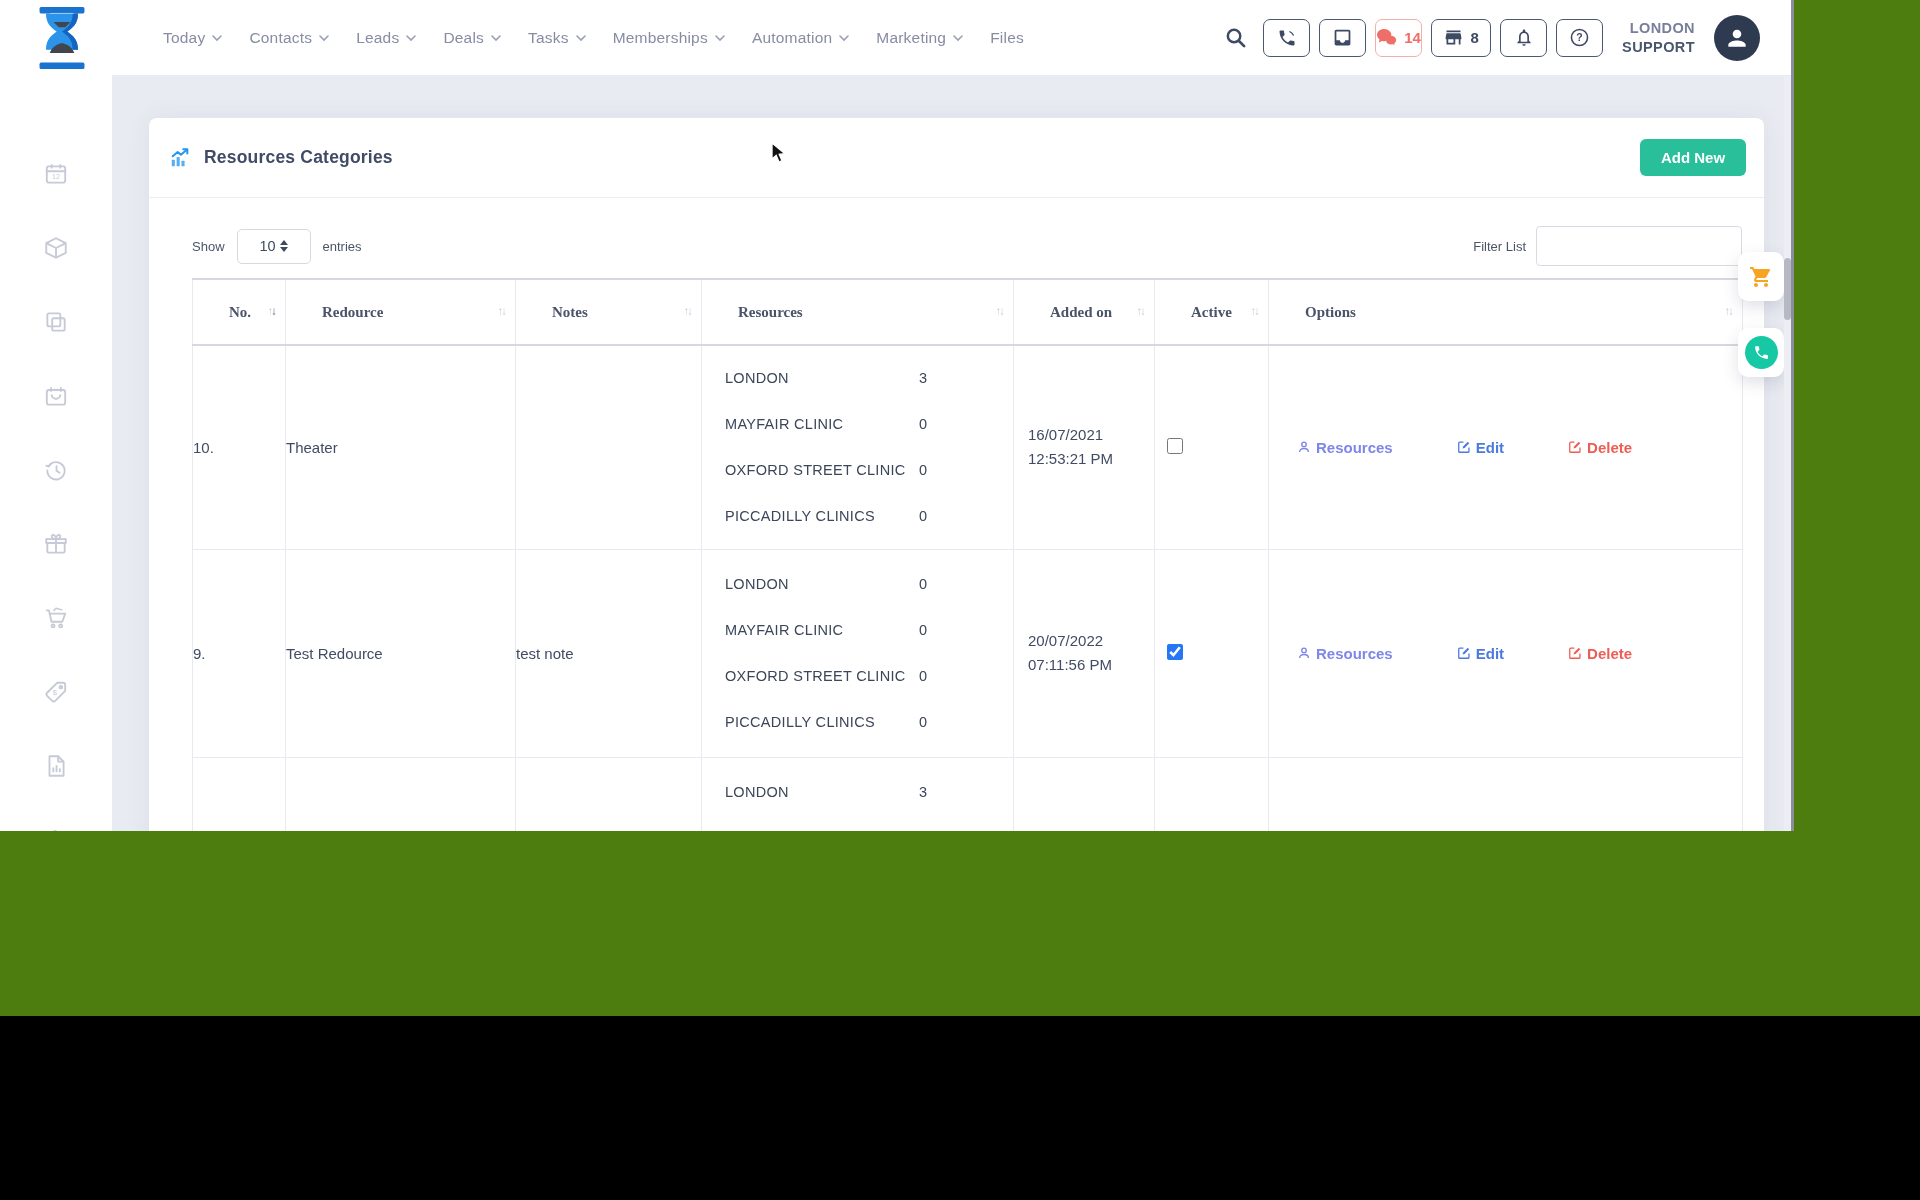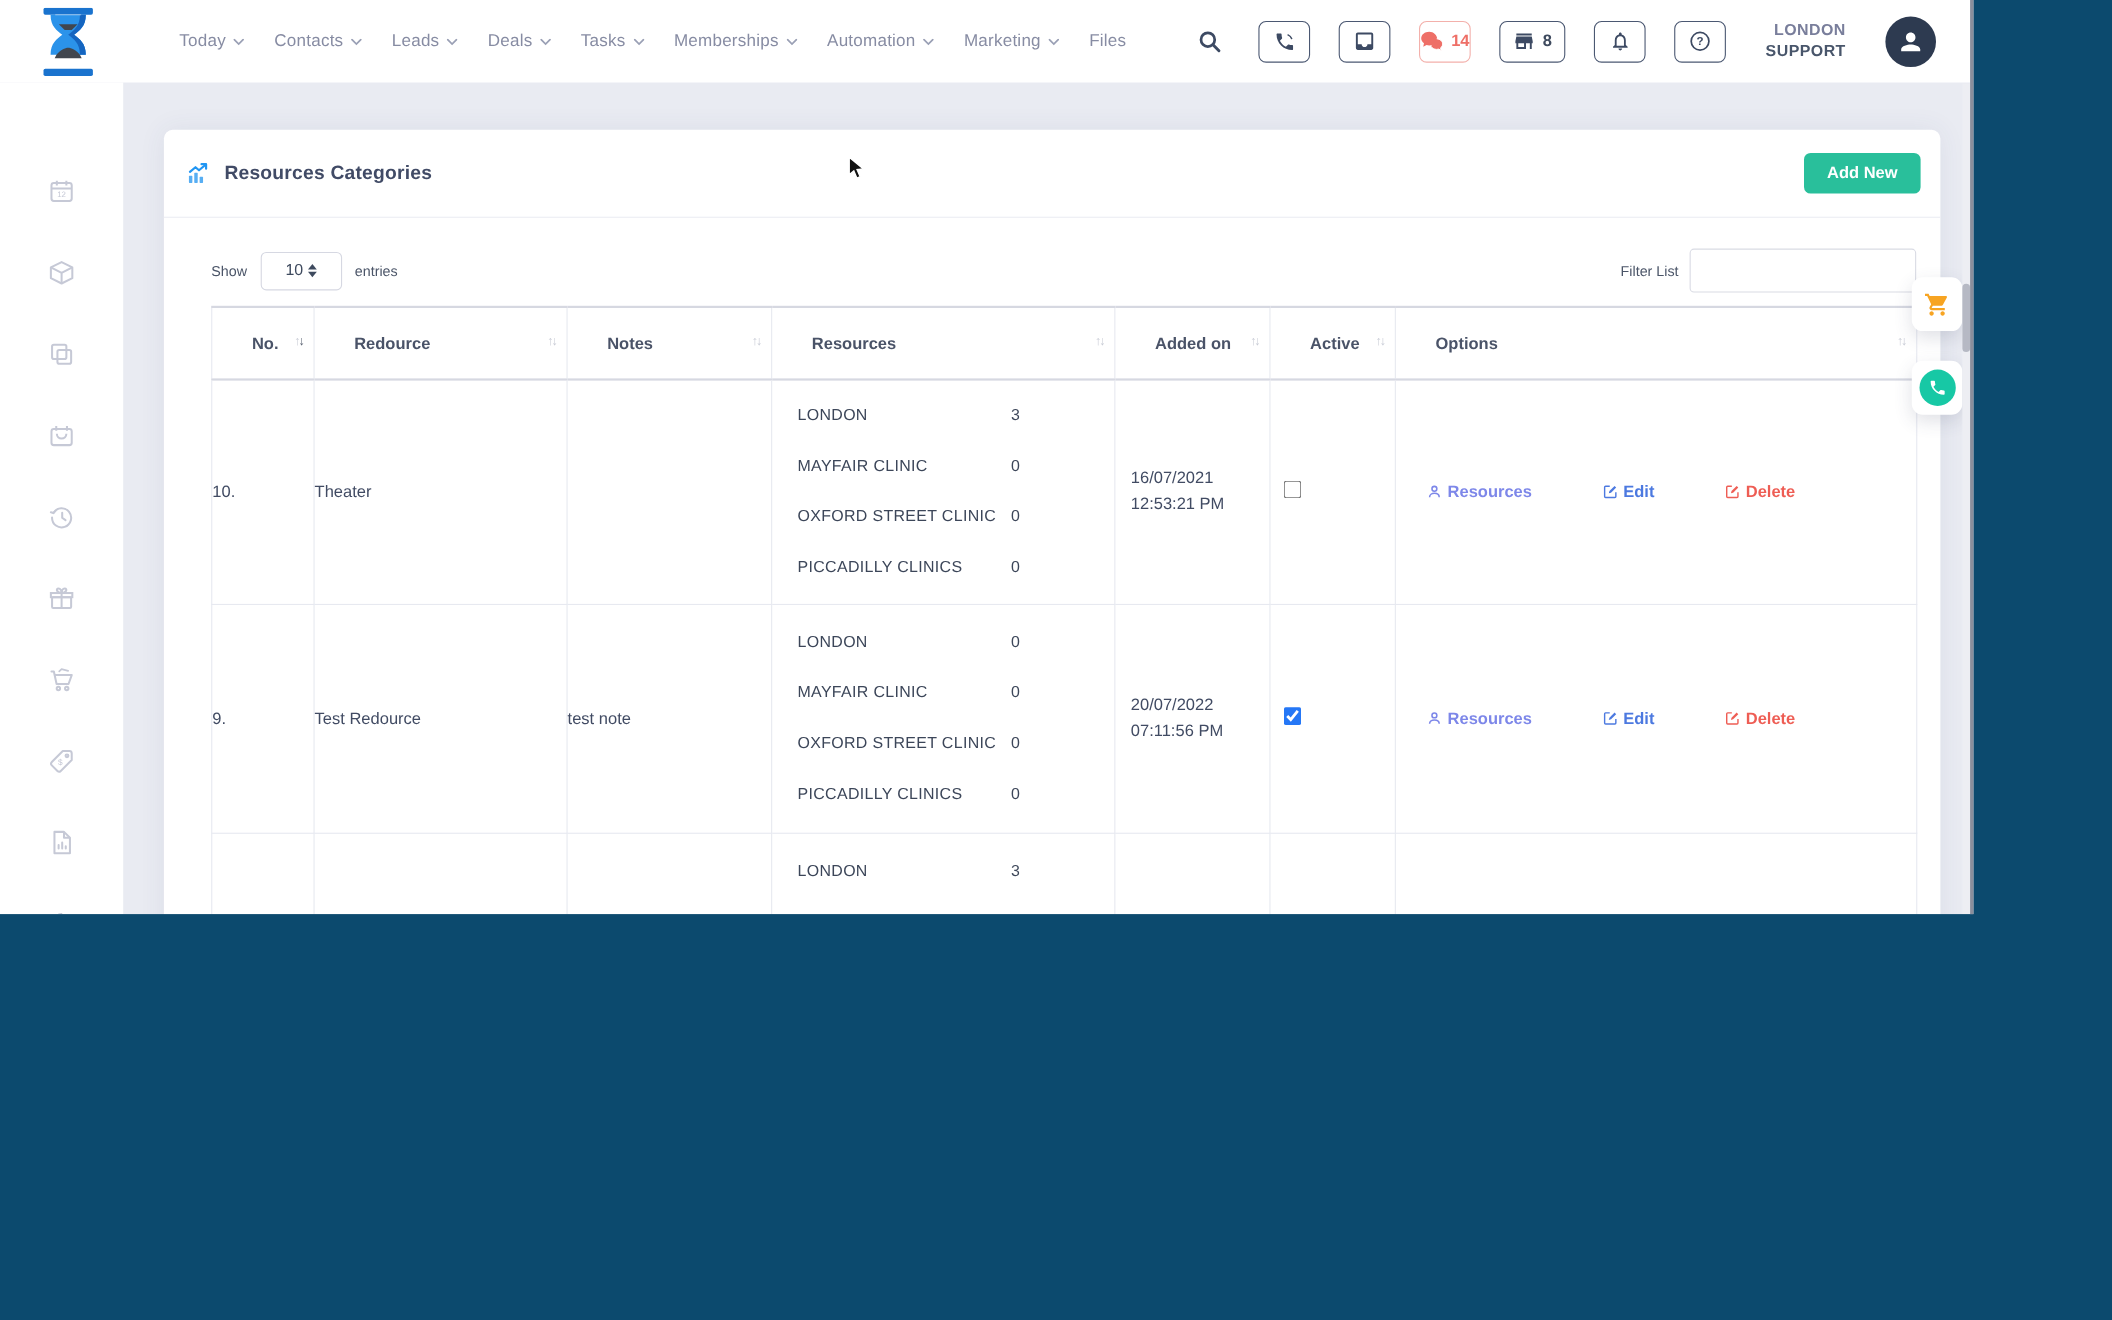--- a/index.html
+++ b/index.html
@@ -1,29 +1,29 @@
 <!DOCTYPE html>
 <html><head>
 <meta charset="utf-8">
 <style>
   * { margin:0; padding:0; box-sizing:border-box; }
   html,body { width:1920px; height:1200px; background:#000; font-family:"Liberation Sans", sans-serif; }
-  .screen { position:relative; width:1920px; height:1200px; background:#0c4a6e; overflow:hidden; }
+  .screen { position:relative; width:1920px; height:1016px; background:#4d7c0f; overflow:hidden; }
   .app { position:absolute; left:0; top:0; width:1794px; height:831px; background:#e9ebf2;
          border-right:3px solid #8a8e9c; overflow:hidden; }
 
   
   .navbar { position:absolute; left:0; top:0; width:1794px; height:75px; background:#fff;
             display:flex; align-items:center; padding:0 34px 0 31px; z-index:5; }
   .logo { width:62px; height:60px; display:flex; align-items:center; justify-content:center; }
   .nav-menu { display:flex; align-items:center; margin-left:70px; gap:27px; }
   .nav-item { display:flex; align-items:center; gap:7px; color:#878ca3; font-size:15.5px;
               letter-spacing:.2px; cursor:pointer; white-space:nowrap; }
   .chev { width:10px; height:7px; margin-top:2px; }
-  .nav-right { margin-left:auto; display:flex; align-items:center; gap:26px; }
+  .nav-right { margin-left:auto; display:flex; align-items:center; gap:9px; }
   .icon-btn { width:47px; height:38px; border:1.6px solid #4b5872; border-radius:7px; background:#fff;
               display:flex; align-items:center; justify-content:center; gap:6px; cursor:pointer; }
   .icon-btn.red { border-color:#f3b0ab; }
   .badge-num { font-size:15px; font-weight:bold; color:#3e4a5e; }
   .icon-btn.red .badge-num { color:#ee6f67; }
   .search-wrap { margin-right:7px; display:flex; align-items:center; }
   .user-name { text-align:right; line-height:1.25; margin-left:10px; }
   .user-name .l1 { font-size:14.5px; font-weight:bold; color:#797e9b; letter-spacing:.4px; }
   .user-name .l2 { font-size:14.5px; font-weight:bold; color:#49566b; letter-spacing:.4px; }
   .avatar { width:46px; height:46px; border-radius:50%; background:#2d3a50; margin-left:10px;
@@ -54,21 +54,21 @@
   .updown b.u { border-bottom:5px solid #3e4a5e; margin-bottom:2px; }
   .updown b.d { border-top:5px solid #3e4a5e; }
   .filter-input { width:206px; height:40px; border:1px solid #d9dbe4; border-radius:4px; background:#fff;
                   font-size:15px; color:#3e4a5e; padding:0 10px; outline:none; }
 
   
   .table-wrap { margin:12px 22px 0 43px; }
   table { border-collapse:collapse; table-layout:fixed; width:1550px; }
   th { height:66px; font-size:15px; font-weight:bold; color:#4a5368; text-align:right;
        border:1px solid #e7e9f0; border-top:2px solid #d6d8e1; border-bottom:2px solid #d6d8e1;
-       padding:0 10px 0 36px; cursor:pointer; background:#fff; }
+       padding:0 10px 0 36px; cursor:pointer; background:#fff;font-family:Liberation Serif, serif; }
   .th-inner { display:flex; align-items:center; justify-content:space-between; }
   td { border:1px solid #e7e9f0; vertical-align:middle; font-size:15px; color:#414b63; }
   tr.r1 { height:204px; } tr.r2 { height:208px; } tr.r3 { height:200px; }
   .sort { display:flex; font-size:11.5px; letter-spacing:-2px; color:#c9ccd6; line-height:1; }
   .sort i { font-style:normal; }
   .sort.active-desc i.dn { color:#5d6575; }
   td.res-cell { padding:9px 0 9px 0; }
   .res-line { display:flex; align-items:center; height:46px; padding:0 72px 0 23px; }
   .res-name { flex:1; font-size:14.5px; color:#3c4659; letter-spacing:.3px; }
   .res-count { width:22px; font-size:14.5px; color:#3c4659; }

